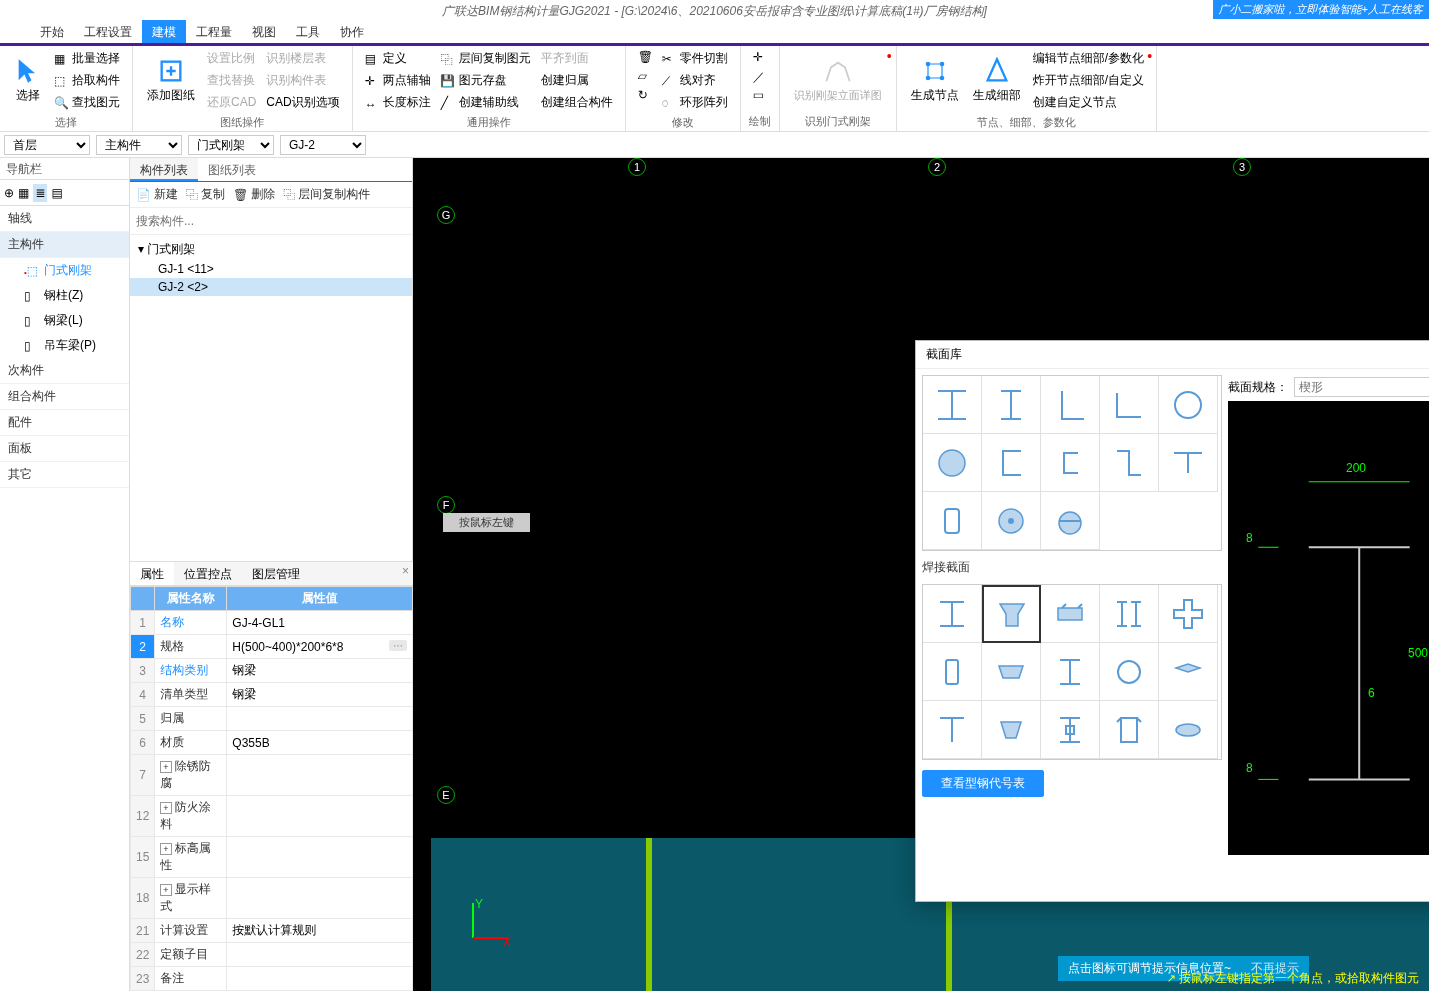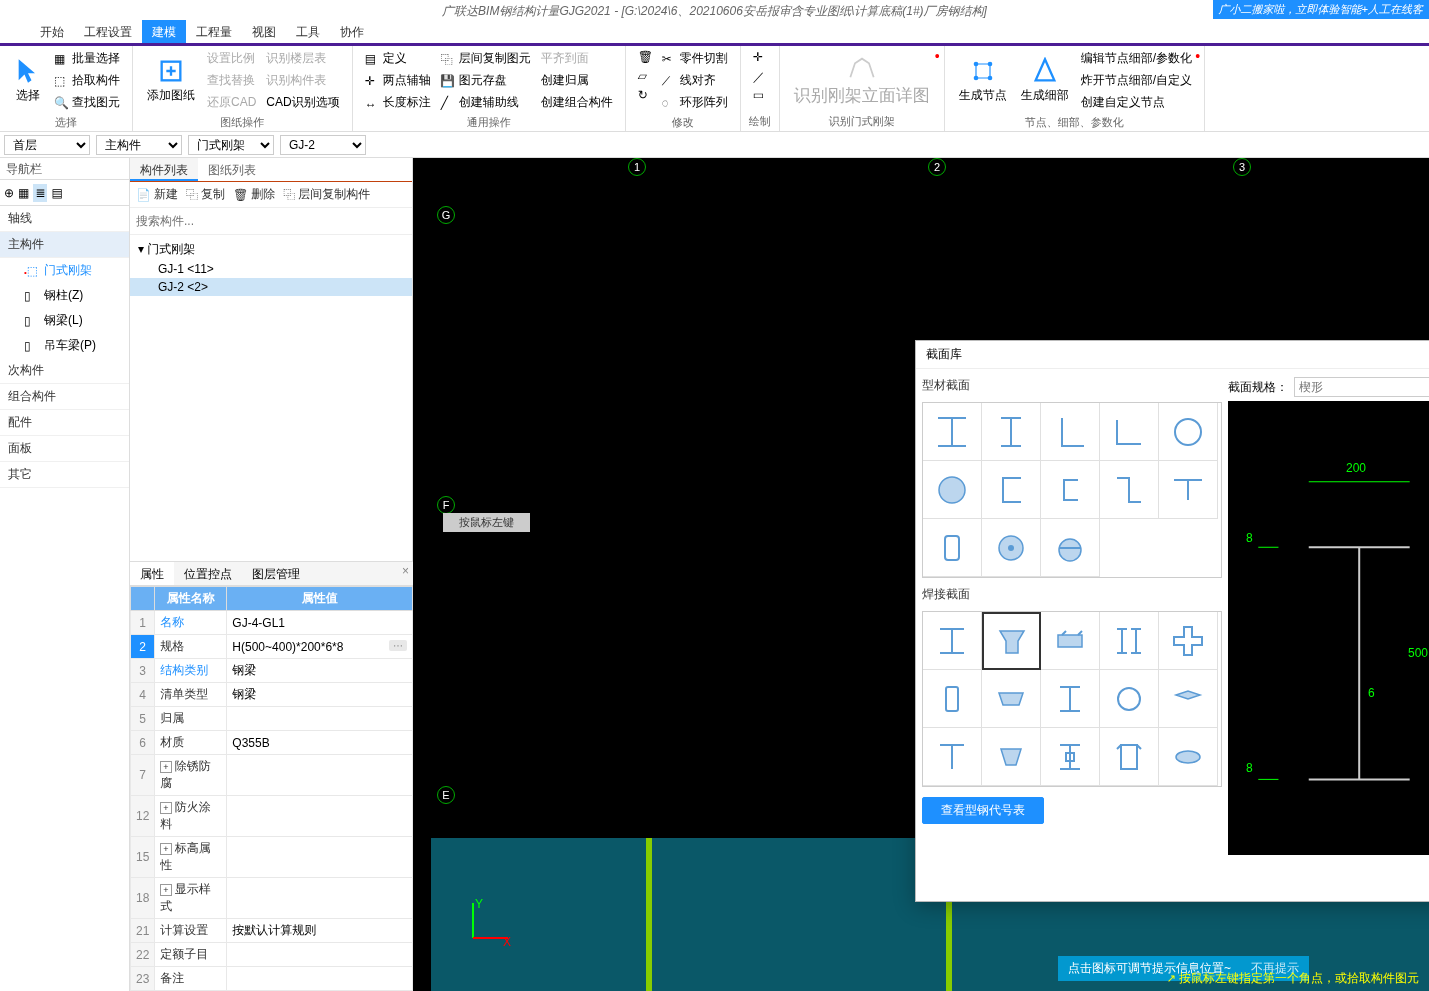--- a/index.html
+++ b/index.html
@@ -281,21 +281,21 @@
 
     <div class="ribbon-group" style="position:relative">
       <span style="position:absolute;top:2px;right:4px;color:red;font-size:14px">•</span>
       <div class="ribbon-group-content">
         <div class="ribbon-btn-large disabled" style="color:#aaa">
           <span class="icon">
               <svg viewBox="0 0 24 24">
                 <path d="M2 20 L6 8 L12 4 L18 8 L22 20" fill="none" stroke="#ccc" stroke-width="1.5"></path>
               </svg>
             </span>
-          <span style="font-size:17px">识别刚架立面详图</span>
+          <span style="font-size:11px">识别刚架立面详图</span>
         </div>
       </div>
       <div class="ribbon-group-label">识别门式刚架</div>
     </div>
 
     <div class="ribbon-group" style="position:relative">
       <span style="position:absolute;top:2px;right:4px;color:red;font-size:14px">•</span>
       <div class="ribbon-group-content">
         <div class="ribbon-btn-large">
           <span class="icon">
@@ -525,21 +525,20 @@
       </div>
       <div class="status-tip">↗ <span>按鼠标左键指定第一个角点，或拾取构件图元</span></div>
 
       <div class="dialog">
         <div class="dialog-title">
           <span>截面库</span>
 
         </div>
         <div class="dialog-body">
           <div class="section-gallery">
-            <div class="section-label">型材截面</div>
             <div class="section-grid" id="profile-grid">
                 <div class="section-cell">
                   <svg viewBox="0 0 36 36">
                     <path d="M4 4 h28 M18 4 v28 M4 32 h28" class="icon-svg"></path>
                   </svg>
                 </div>
                 <div class="section-cell">
                   <svg viewBox="0 0 36 36">
                     <path d="M8 4 h20 M18 4 v28 M8 32 h20" class="icon-svg"></path>
                   </svg>

